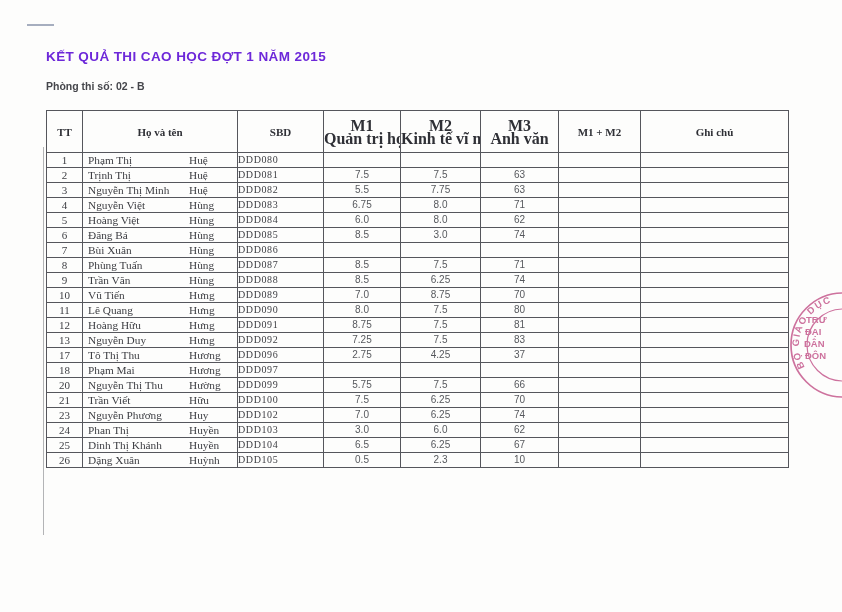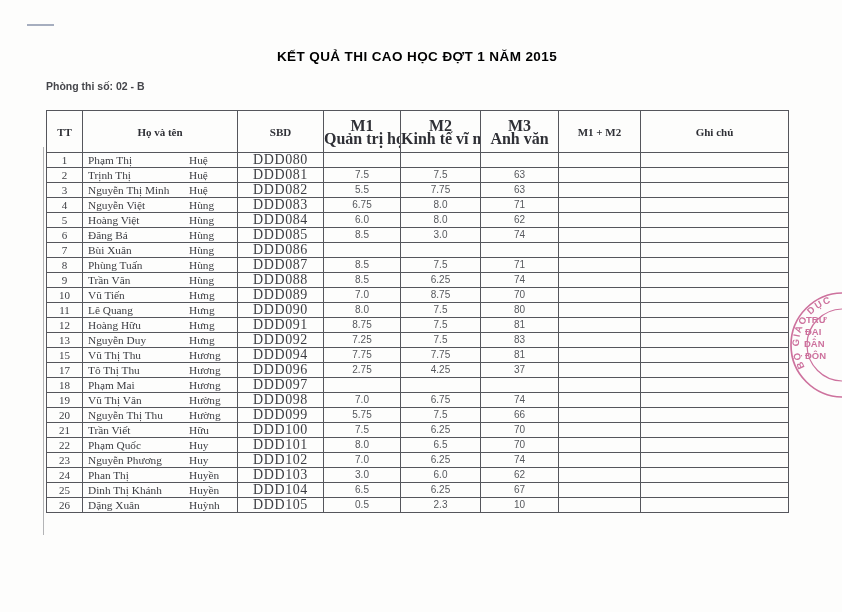--- a/index.html
+++ b/index.html
@@ -2,23 +2,23 @@
 <html><head>
 <meta charset="utf-8">
 <style>
   html,body{margin:0;padding:0;}
   body{
     width:842px;height:612px;position:relative;overflow:hidden;
     background:#fdfdfc;
     font-family:"Liberation Serif", serif;
   }
   .page-title{
-    position:absolute;left:46px;top:49px;width:742px;text-align:center;
+    position:absolute;left:46px;top:49px;width:742px;
     font-family:"Liberation Sans", sans-serif;font-weight:bold;
-    font-size:13.5px;color:#000000;letter-spacing:.4px;
+    font-size:13.5px;color:#6d28d9;letter-spacing:.4px;
   }
   .page-subtitle{
     position:absolute;left:46px;top:80px;width:742px;text-align:left;
     font-family:"Liberation Sans", sans-serif;font-weight:bold;
     font-size:10.5px;color:#45464b;
   }
   .scan-line-artifact{
     position:absolute;left:27px;top:24px;width:27px;height:2px;
     background:#97a0b4;opacity:.85;
   }
@@ -38,21 +38,21 @@
   thead th{
     font-weight:bold;color:#2f3036;font-size:11px;text-align:center;
     vertical-align:middle;background:#fdfdfc;
   }
   thead th .hl{display:block;line-height:13px;font-size:16px;}
   tbody td{height:14px;line-height:14px;font-size:11.3px;color:#3c3d42;}
   td.cell-tt{text-align:center;font-size:11px;color:#3c3d42;}
   td.cell-name{position:relative;text-align:left;}
   td.cell-name .nfirst{padding-left:5px;}
   td.cell-name .nlast{position:absolute;left:106px;top:0;}
-  td.cell-sbd{text-align:center;letter-spacing:.6px;font-size:14px;}
+  td.cell-sbd{letter-spacing:.6px;font-size:10px;}
   td.cell-m1, td.cell-m2, td.cell-m3{
     text-align:center;font-family:"Liberation Sans", sans-serif;
     font-size:10px;color:#56585d;
   }
   td.cell-m1m2, td.cell-note{text-align:center;}
   .stamp{
     position:absolute;left:779px;top:275px;width:140px;height:140px;
     opacity:.88;
   }
   .stamp text{
@@ -224,85 +224,55 @@
         <td class="cell-tt">13</td>
         <td class="cell-name"><span class="nfirst">Nguyễn Duy</span><span class="nlast">Hưng</span></td>
         <td class="cell-sbd">DDD092</td>
         <td class="cell-m1">7.25</td>
         <td class="cell-m2">7.5</td>
         <td class="cell-m3">83</td>
         <td class="cell-m1m2"></td>
         <td class="cell-note"></td>
       </tr>
       <tr>
-        <td class="cell-tt">15</td>
-        <td class="cell-name"><span class="nfirst">Vũ Thị Thu</span><span class="nlast">Hương</span></td>
-        <td class="cell-sbd">DDD094</td>
-        <td class="cell-m1">7.75</td>
-        <td class="cell-m2">7.75</td>
-        <td class="cell-m3">81</td>
-        <td class="cell-m1m2"></td>
-        <td class="cell-note"></td>
-      </tr>
-      <tr>
         <td class="cell-tt">17</td>
         <td class="cell-name"><span class="nfirst">Tô Thị Thu</span><span class="nlast">Hương</span></td>
         <td class="cell-sbd">DDD096</td>
         <td class="cell-m1">2.75</td>
         <td class="cell-m2">4.25</td>
         <td class="cell-m3">37</td>
         <td class="cell-m1m2"></td>
         <td class="cell-note"></td>
       </tr>
       <tr>
         <td class="cell-tt">18</td>
         <td class="cell-name"><span class="nfirst">Phạm Mai</span><span class="nlast">Hương</span></td>
         <td class="cell-sbd">DDD097</td>
         <td class="cell-m1"></td>
         <td class="cell-m2"></td>
         <td class="cell-m3"></td>
         <td class="cell-m1m2"></td>
         <td class="cell-note"></td>
       </tr>
       <tr>
-        <td class="cell-tt">19</td>
-        <td class="cell-name"><span class="nfirst">Vũ Thị Vân</span><span class="nlast">Hường</span></td>
-        <td class="cell-sbd">DDD098</td>
-        <td class="cell-m1">7.0</td>
-        <td class="cell-m2">6.75</td>
-        <td class="cell-m3">74</td>
-        <td class="cell-m1m2"></td>
-        <td class="cell-note"></td>
-      </tr>
-      <tr>
         <td class="cell-tt">20</td>
         <td class="cell-name"><span class="nfirst">Nguyễn Thị Thu</span><span class="nlast">Hường</span></td>
         <td class="cell-sbd">DDD099</td>
         <td class="cell-m1">5.75</td>
         <td class="cell-m2">7.5</td>
         <td class="cell-m3">66</td>
         <td class="cell-m1m2"></td>
         <td class="cell-note"></td>
       </tr>
       <tr>
         <td class="cell-tt">21</td>
         <td class="cell-name"><span class="nfirst">Trần Viết</span><span class="nlast">Hữu</span></td>
         <td class="cell-sbd">DDD100</td>
         <td class="cell-m1">7.5</td>
         <td class="cell-m2">6.25</td>
-        <td class="cell-m3">70</td>
-        <td class="cell-m1m2"></td>
-        <td class="cell-note"></td>
-      </tr>
-      <tr>
-        <td class="cell-tt">22</td>
-        <td class="cell-name"><span class="nfirst">Phạm Quốc</span><span class="nlast">Huy</span></td>
-        <td class="cell-sbd">DDD101</td>
-        <td class="cell-m1">8.0</td>
-        <td class="cell-m2">6.5</td>
         <td class="cell-m3">70</td>
         <td class="cell-m1m2"></td>
         <td class="cell-note"></td>
       </tr>
       <tr>
         <td class="cell-tt">23</td>
         <td class="cell-name"><span class="nfirst">Nguyễn Phương</span><span class="nlast">Huy</span></td>
         <td class="cell-sbd">DDD102</td>
         <td class="cell-m1">7.0</td>
         <td class="cell-m2">6.25</td>

